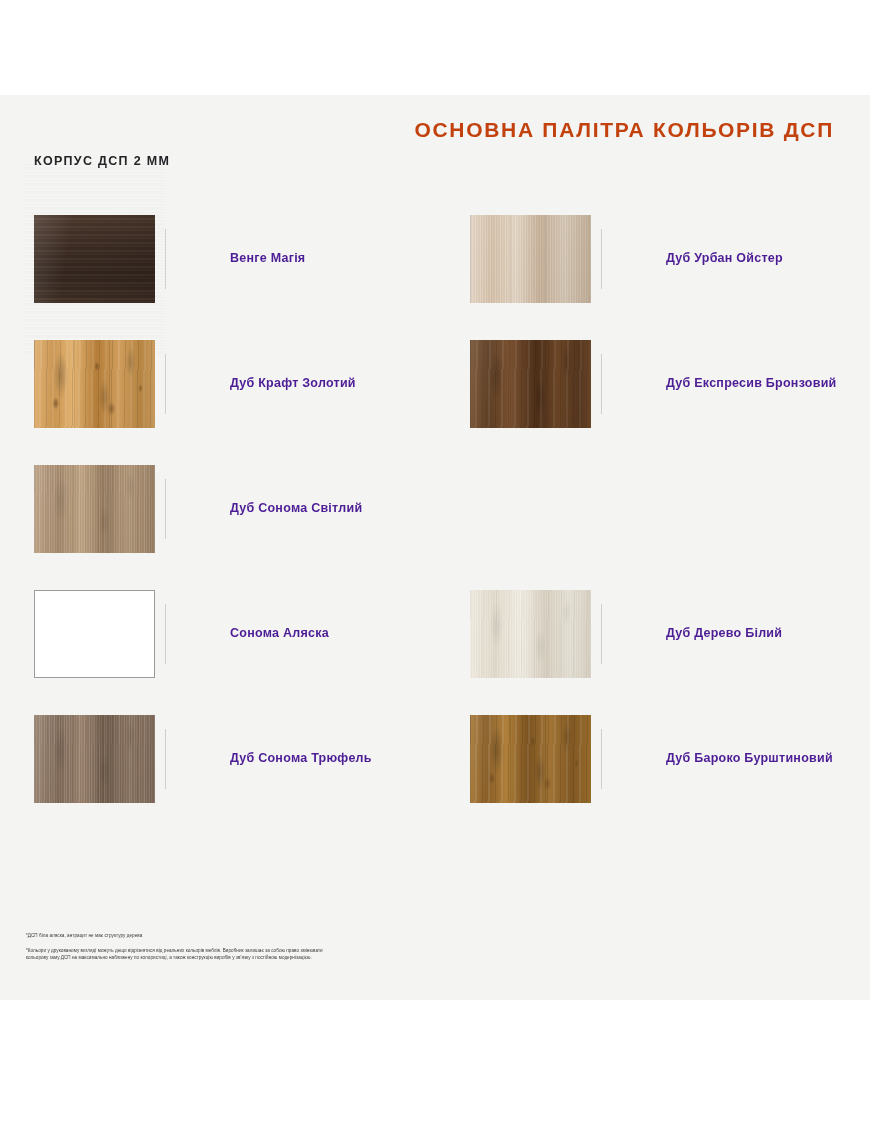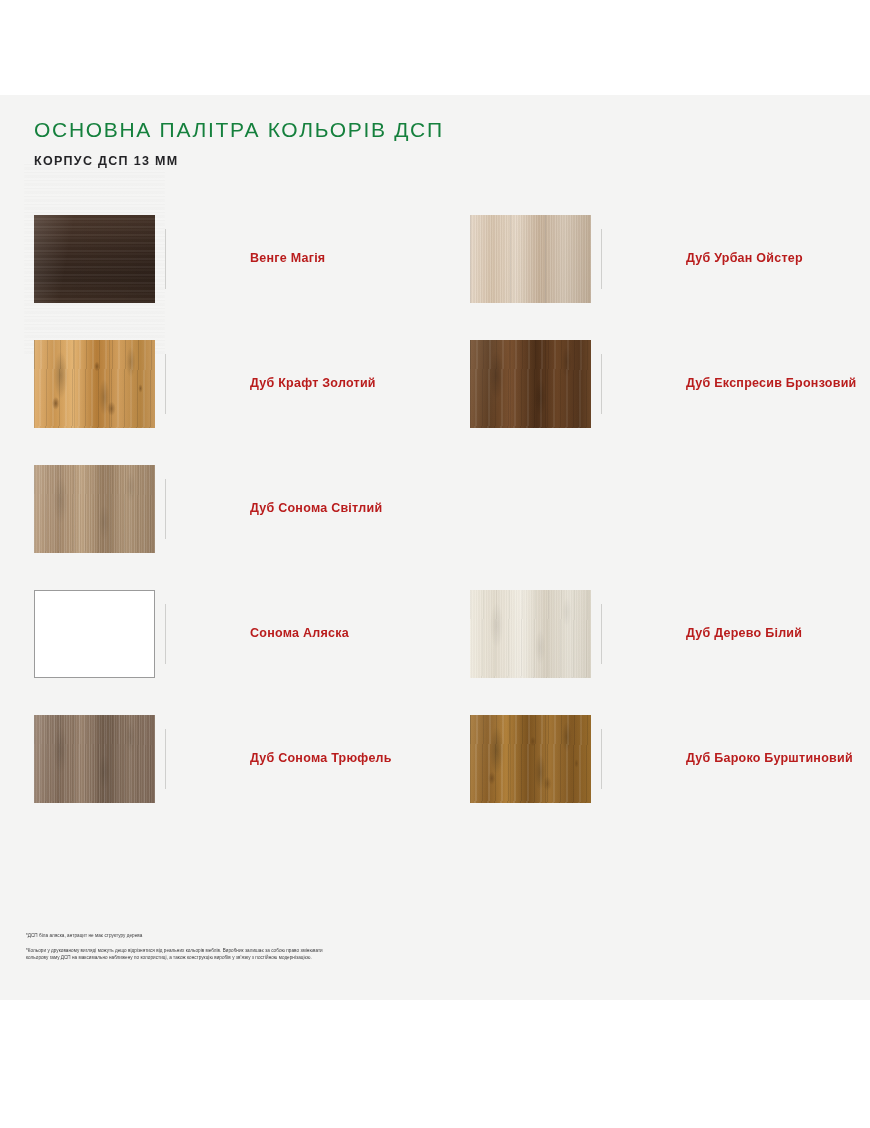--- a/index.html
+++ b/index.html
@@ -33,25 +33,26 @@
 
   .header {
     position: absolute;
     left: 34px;
     top: 118px;
     width: 800px;
   }
 
   .title {
     font-size: 21px;
-    font-weight: 400;
+    font-weight: 700;
     letter-spacing: 1.7px;
-    color: #15803d;
+    color: #c2410c;
     line-height: 1.15;
     white-space: nowrap;
+    text-align: right;
   }
 
   .subtitle {
     margin-top: 12px;
     font-size: 12.5px;
     font-weight: 700;
     letter-spacing: 1.3px;
     color: #222225;
     white-space: nowrap;
   }
@@ -97,24 +98,24 @@
 
   .divider {
     width: 1px;
     height: 60px;
     background: #cfcfcd;
     margin-left: 10px;
     flex: 0 0 auto;
   }
 
   .label {
-    margin-left: 44px;
+    margin-left: 24px;
     font-size: 12.5px;
     font-weight: 700;
-    color: #b91c1c;
+    color: #4c1d95;
     letter-spacing: 0.25px;
     line-height: 1.25;
     white-space: nowrap;
     padding-left: 40px;
   }
 
   .cell.right .swatch-wrap { margin-left: 35px; }
 
   .notes {
     position: absolute;
@@ -200,21 +201,21 @@
 </style>
 </head>
 <body>
 
 <div class="page">
 
   <div class="panel"></div>
 
   <div class="header">
     <div class="title">ОСНОВНА ПАЛІТРА КОЛЬОРІВ ДСП</div>
-    <div class="subtitle">КОРПУС ДСП 13 ММ</div>
+    <div class="subtitle">КОРПУС ДСП 2 ММ</div>
   </div>
 
   <div class="grid">
 
     <div class="row">
       <div class="cell left">
         <div class="swatch-wrap">
           <div class="swatch" id="sw0" style="background-color: rgb(59, 42, 33);">
             <div class="tex" style="background:linear-gradient(180deg,#4a372b 0%,#3b2a21 35%,#32241c 70%,#3d2c22 100%);"></div>
             <div class="grain-fine" style="transform:rotate(90deg) scale(1.6);opacity:.35;"></div>

